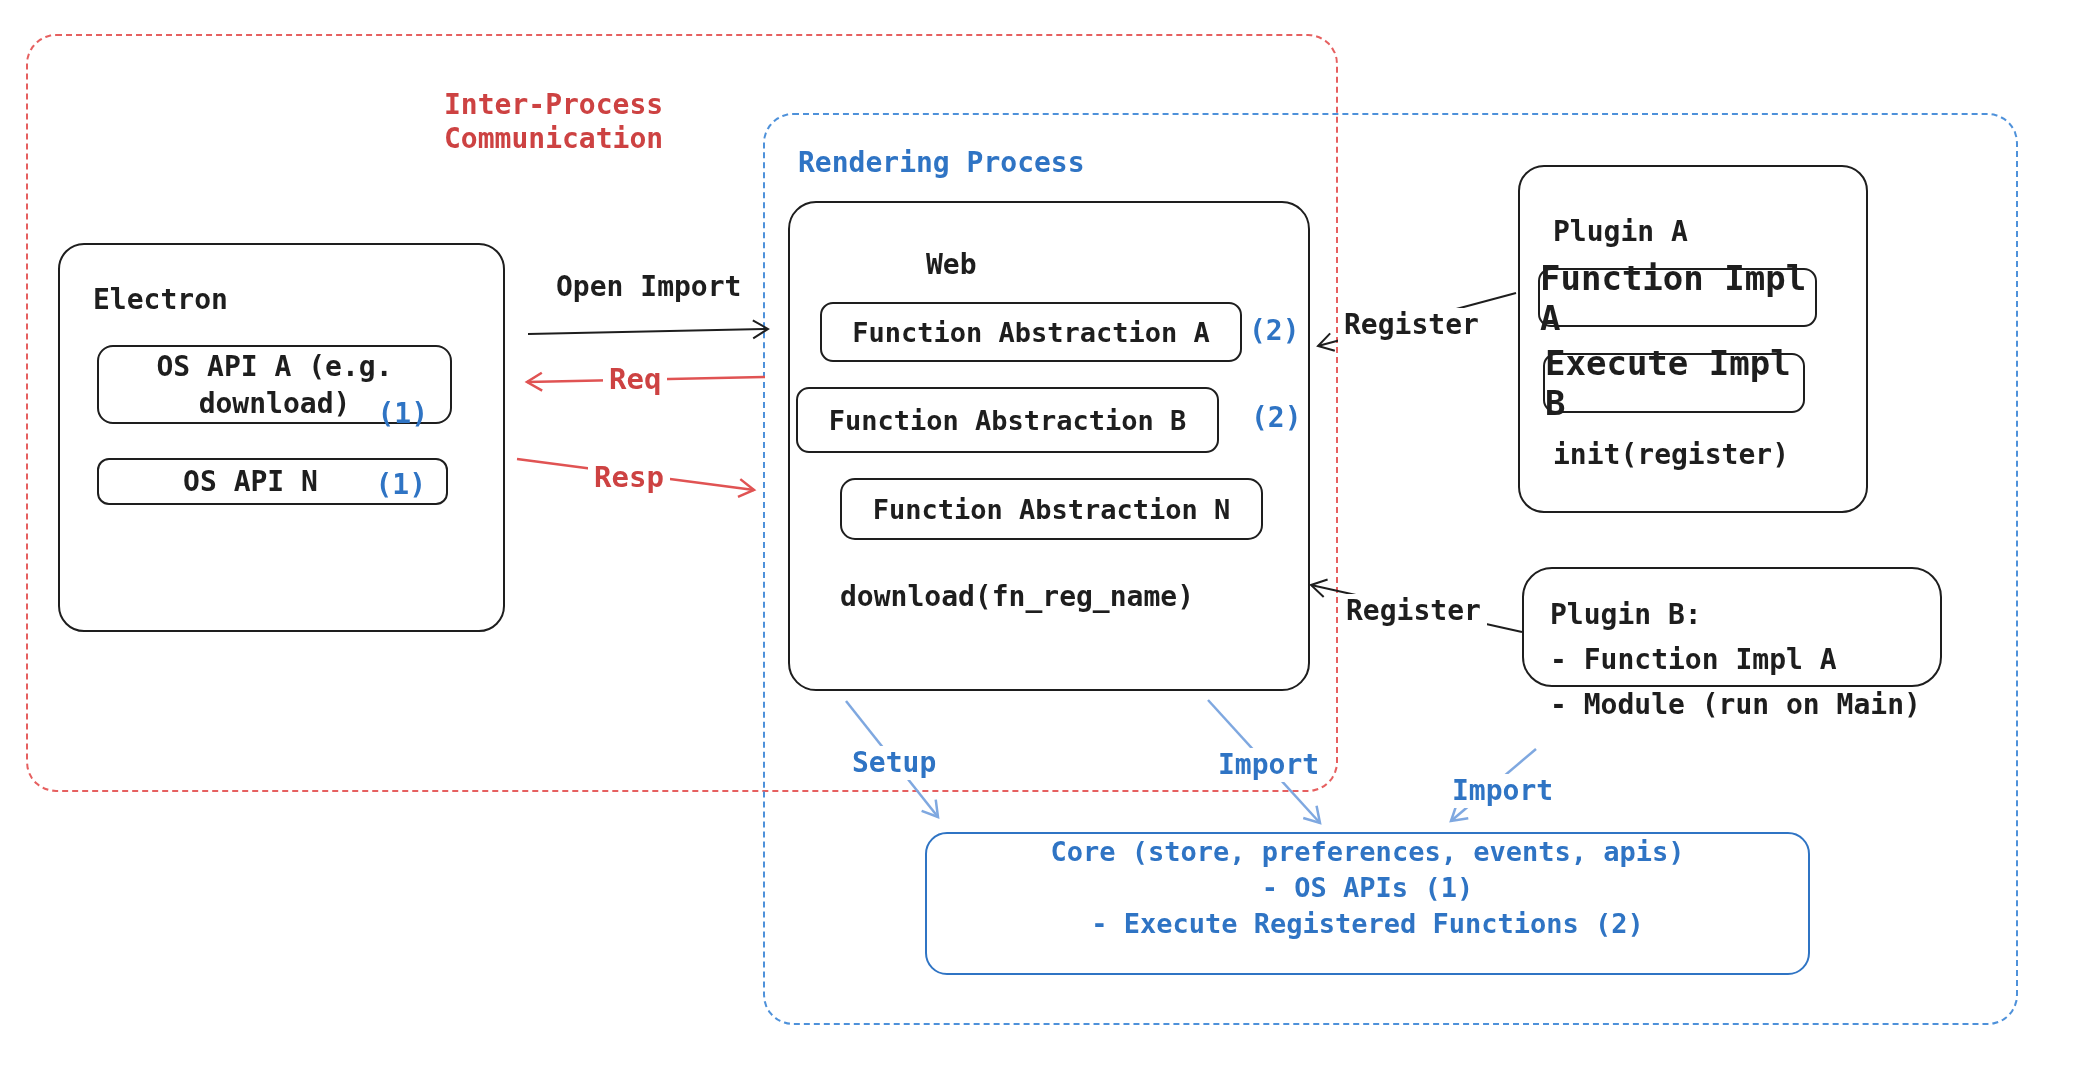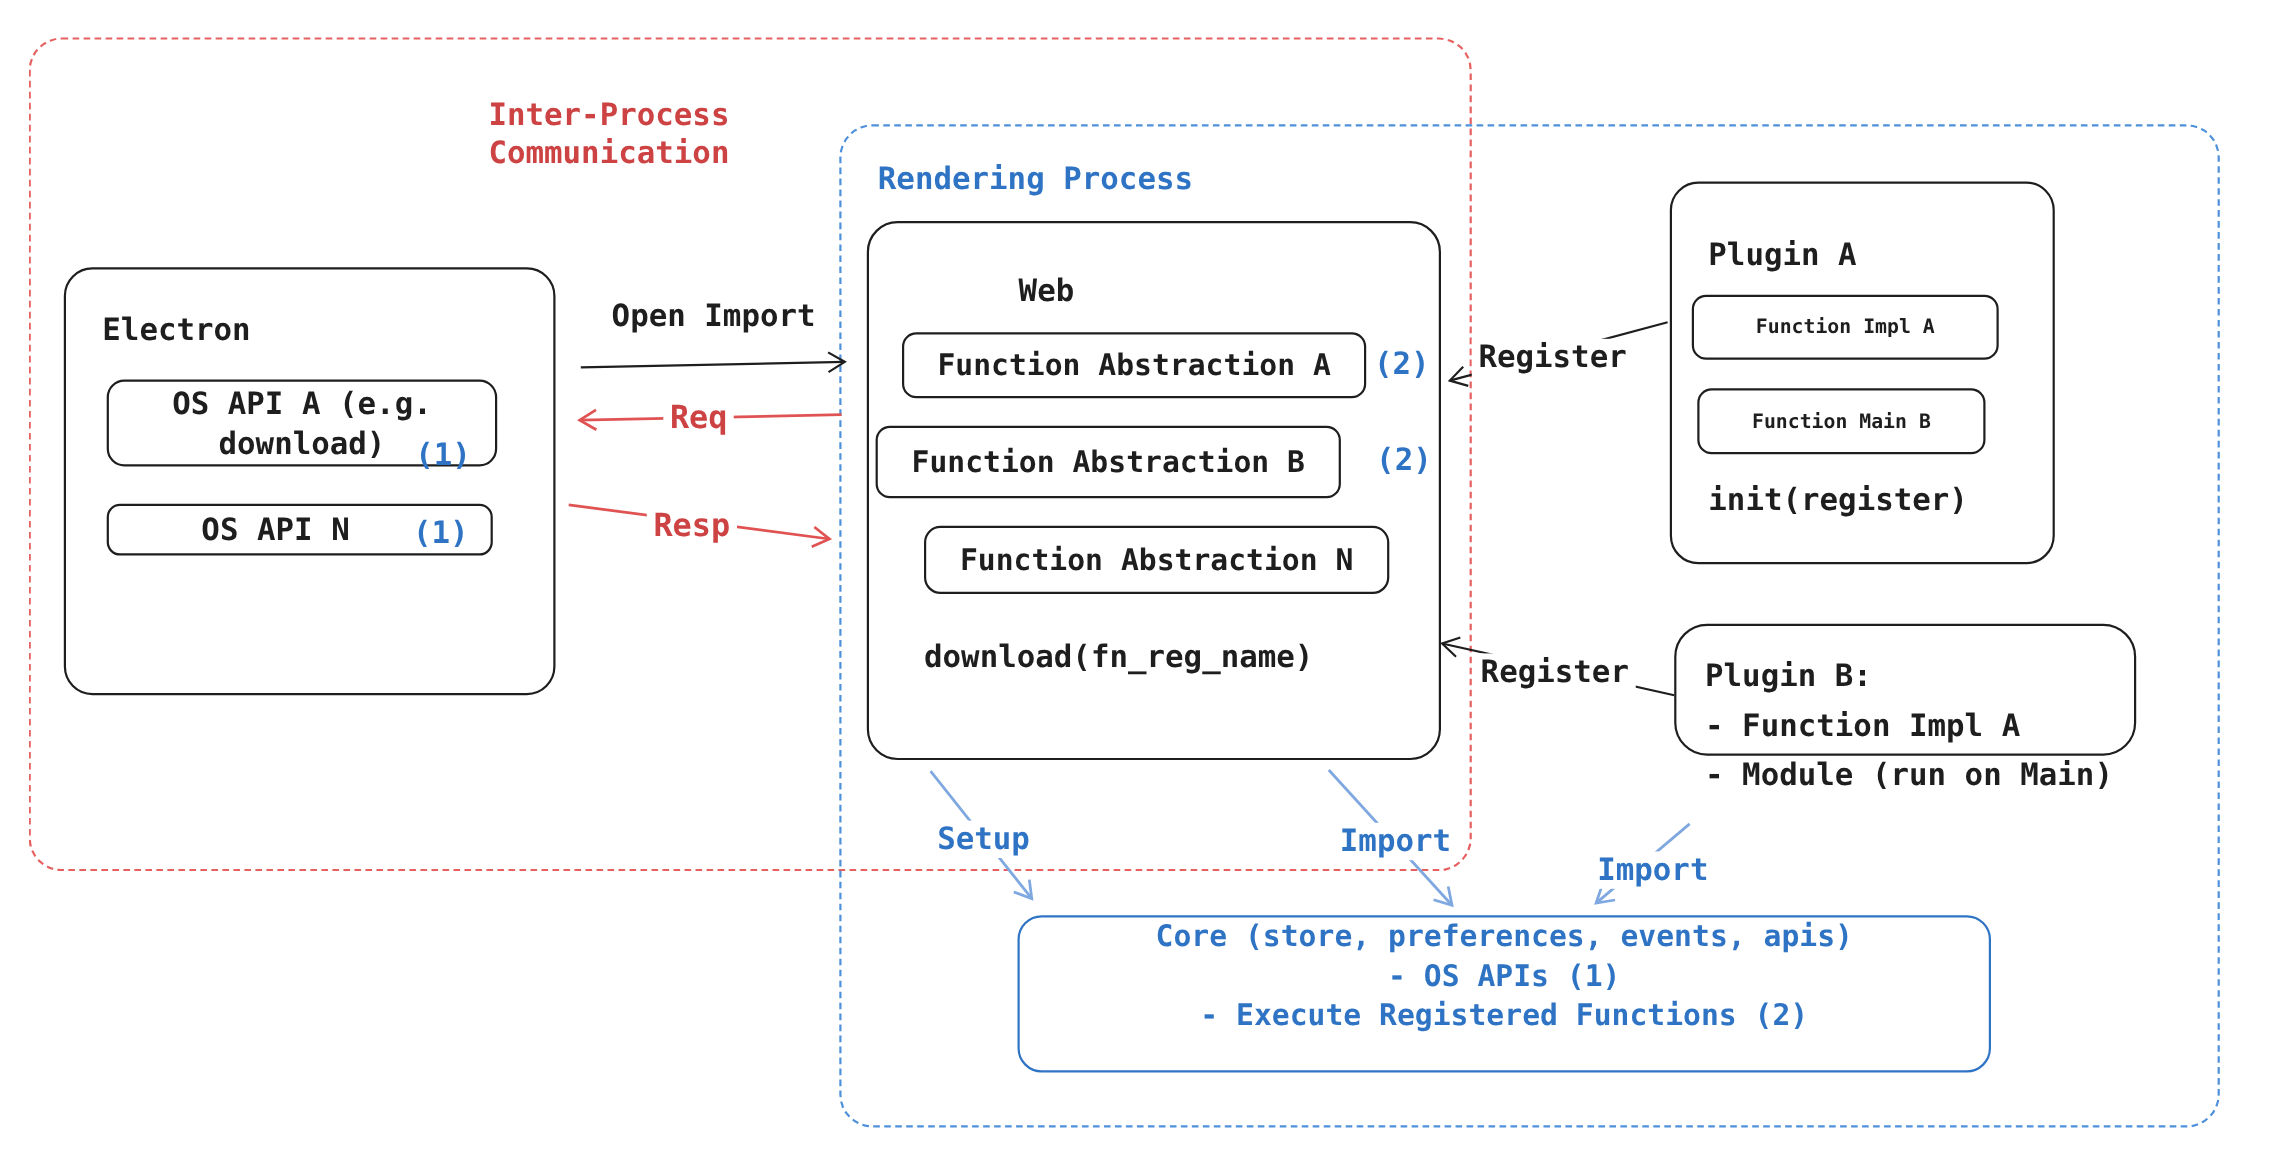--- a/index.html
+++ b/index.html
@@ -24,21 +24,21 @@
   .dashed.blue{border-color:var(--blue-dash);}
   .lbl{position:absolute;white-space:nowrap;font-weight:600;line-height:1.2;}
   .lbl.black{color:var(--ink);}
   .lbl.red{color:var(--red-text);}
   .lbl.blue{color:var(--blue-text);}
   .onwhite{background:#fff;padding:0 6px;}
   .center-txt{display:flex;align-items:center;justify-content:center;}
   .badge{color:var(--blue-text);font-weight:600;font-size:28px;}
   svg.arrow-layer{position:absolute;left:0;top:0;z-index:5;pointer-events:none;}
   .lbl{z-index:6;}
-  .f26{font-size:18px;}
+  .f26{font-size:34px;}
   .f27{font-size:27px;}
   .f28{font-size:28px;}
   .f29{font-size:29px;}
 </style>
 </head>
 <body>
 
 <div class="canvas">
 
   <div class="dashed red" style="left:26px;top:34px;width:1312px;height:758px;"></div>
@@ -84,21 +84,21 @@
   </div>
 
   <div class="lbl black f28" style="left:840px;top:580px;">download(fn_reg_name)</div>
 
   <div class="box" style="left:1518px;top:165px;width:350px;height:348px;border-radius:26px;"></div>
   <div class="lbl black f28" style="left:1553px;top:215px;">Plugin A</div>
   <div class="box center-txt" style="left:1538px;top:268px;width:279px;height:59px;border-radius:13px;">
     <span class="f26" style="font-weight:600;">Function Impl A</span>
   </div>
   <div class="box center-txt" style="left:1543px;top:353px;width:262px;height:60px;border-radius:13px;">
-    <span class="f26" style="font-weight:600;">Function Main B</span>
+    <span class="f26" style="font-weight:600;">Execute Impl B</span>
   </div>
   <div class="lbl black f28" style="left:1553px;top:438px;">init(register)</div>
 
   <div class="box" style="left:1522px;top:567px;width:420px;height:120px;border-radius:30px;">
     <div style="position:absolute;left:26px;top:23px;line-height:45px;font-weight:600;" class="f28">
       <div>Plugin B:</div>
       <div>- Function Impl A</div>
       <div>- Module (run on Main)</div>
     </div>
   </div>

